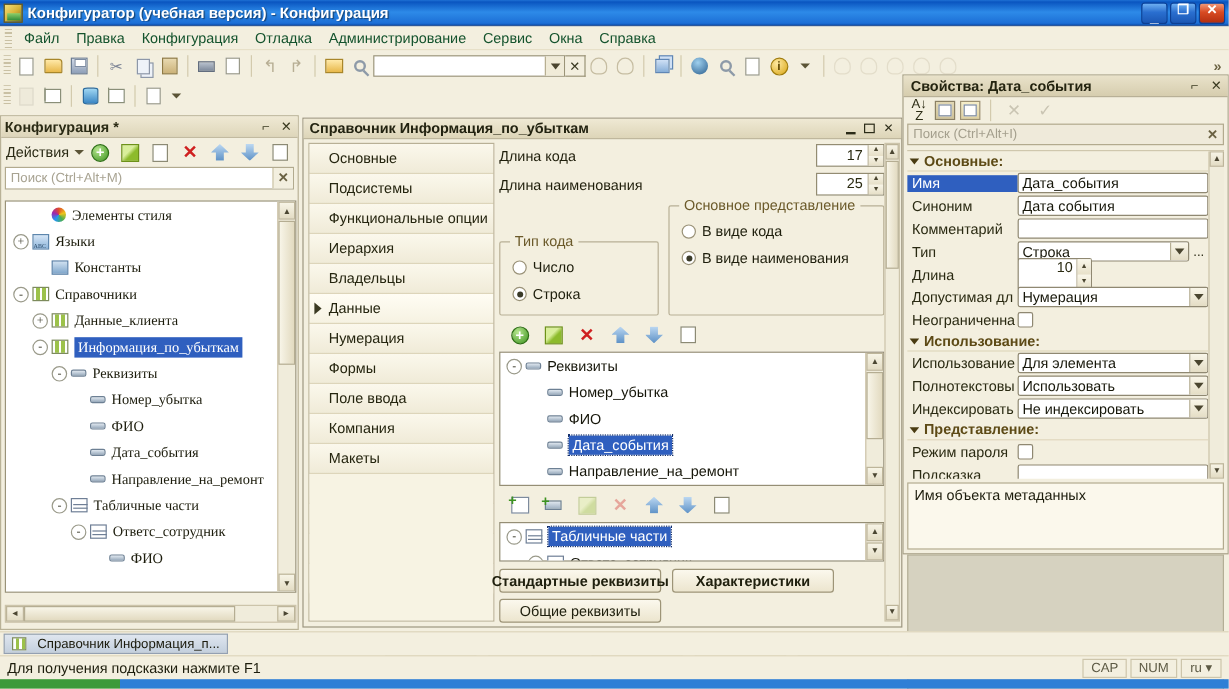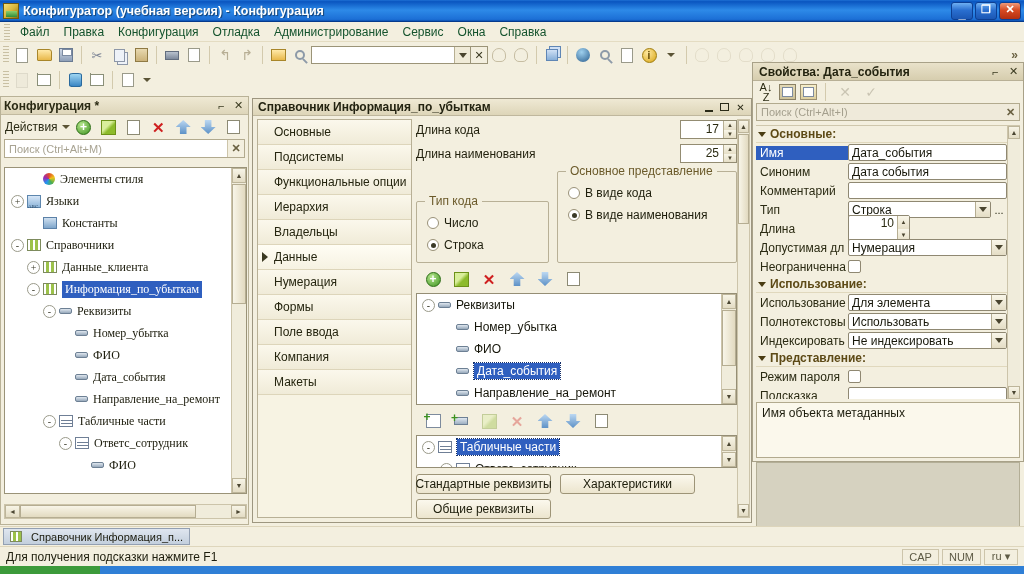--- a/index.html
+++ b/index.html
@@ -767,21 +767,21 @@
               <span class="tico ic-tabpart"></span>
               <span class="llabel">Ответс_сотрудник</span>
             </div>
           </div>
         <div class="vscroll">
           <div class="sb-btn">▲</div>
           <div class="sb-btn" style="position:absolute;bottom:0;left:0;right:0;">▼</div>
         </div>
       </div>
 
-      <div style="display:flex; gap:9px; margin-top:6px;">
+      <div style="display:flex; gap:9px; margin-top:6px;font-weight:bold;">
         <div class="btn" style="width:135px;">Стандартные реквизиты</div>
         <div class="btn" style="width:135px;">Характеристики</div>
       </div>
       <div style="margin-top:5px;">
         <div class="btn" style="width:135px;">Общие реквизиты</div>
       </div>
     </div>
 
     <div style="position:absolute;right:1px;top:20px;width:13px;bottom:4px;background:#f0ecdb;border:1px solid #ccc4aa;">
       <div class="sb-btn" style="height:13px;">▲</div>

